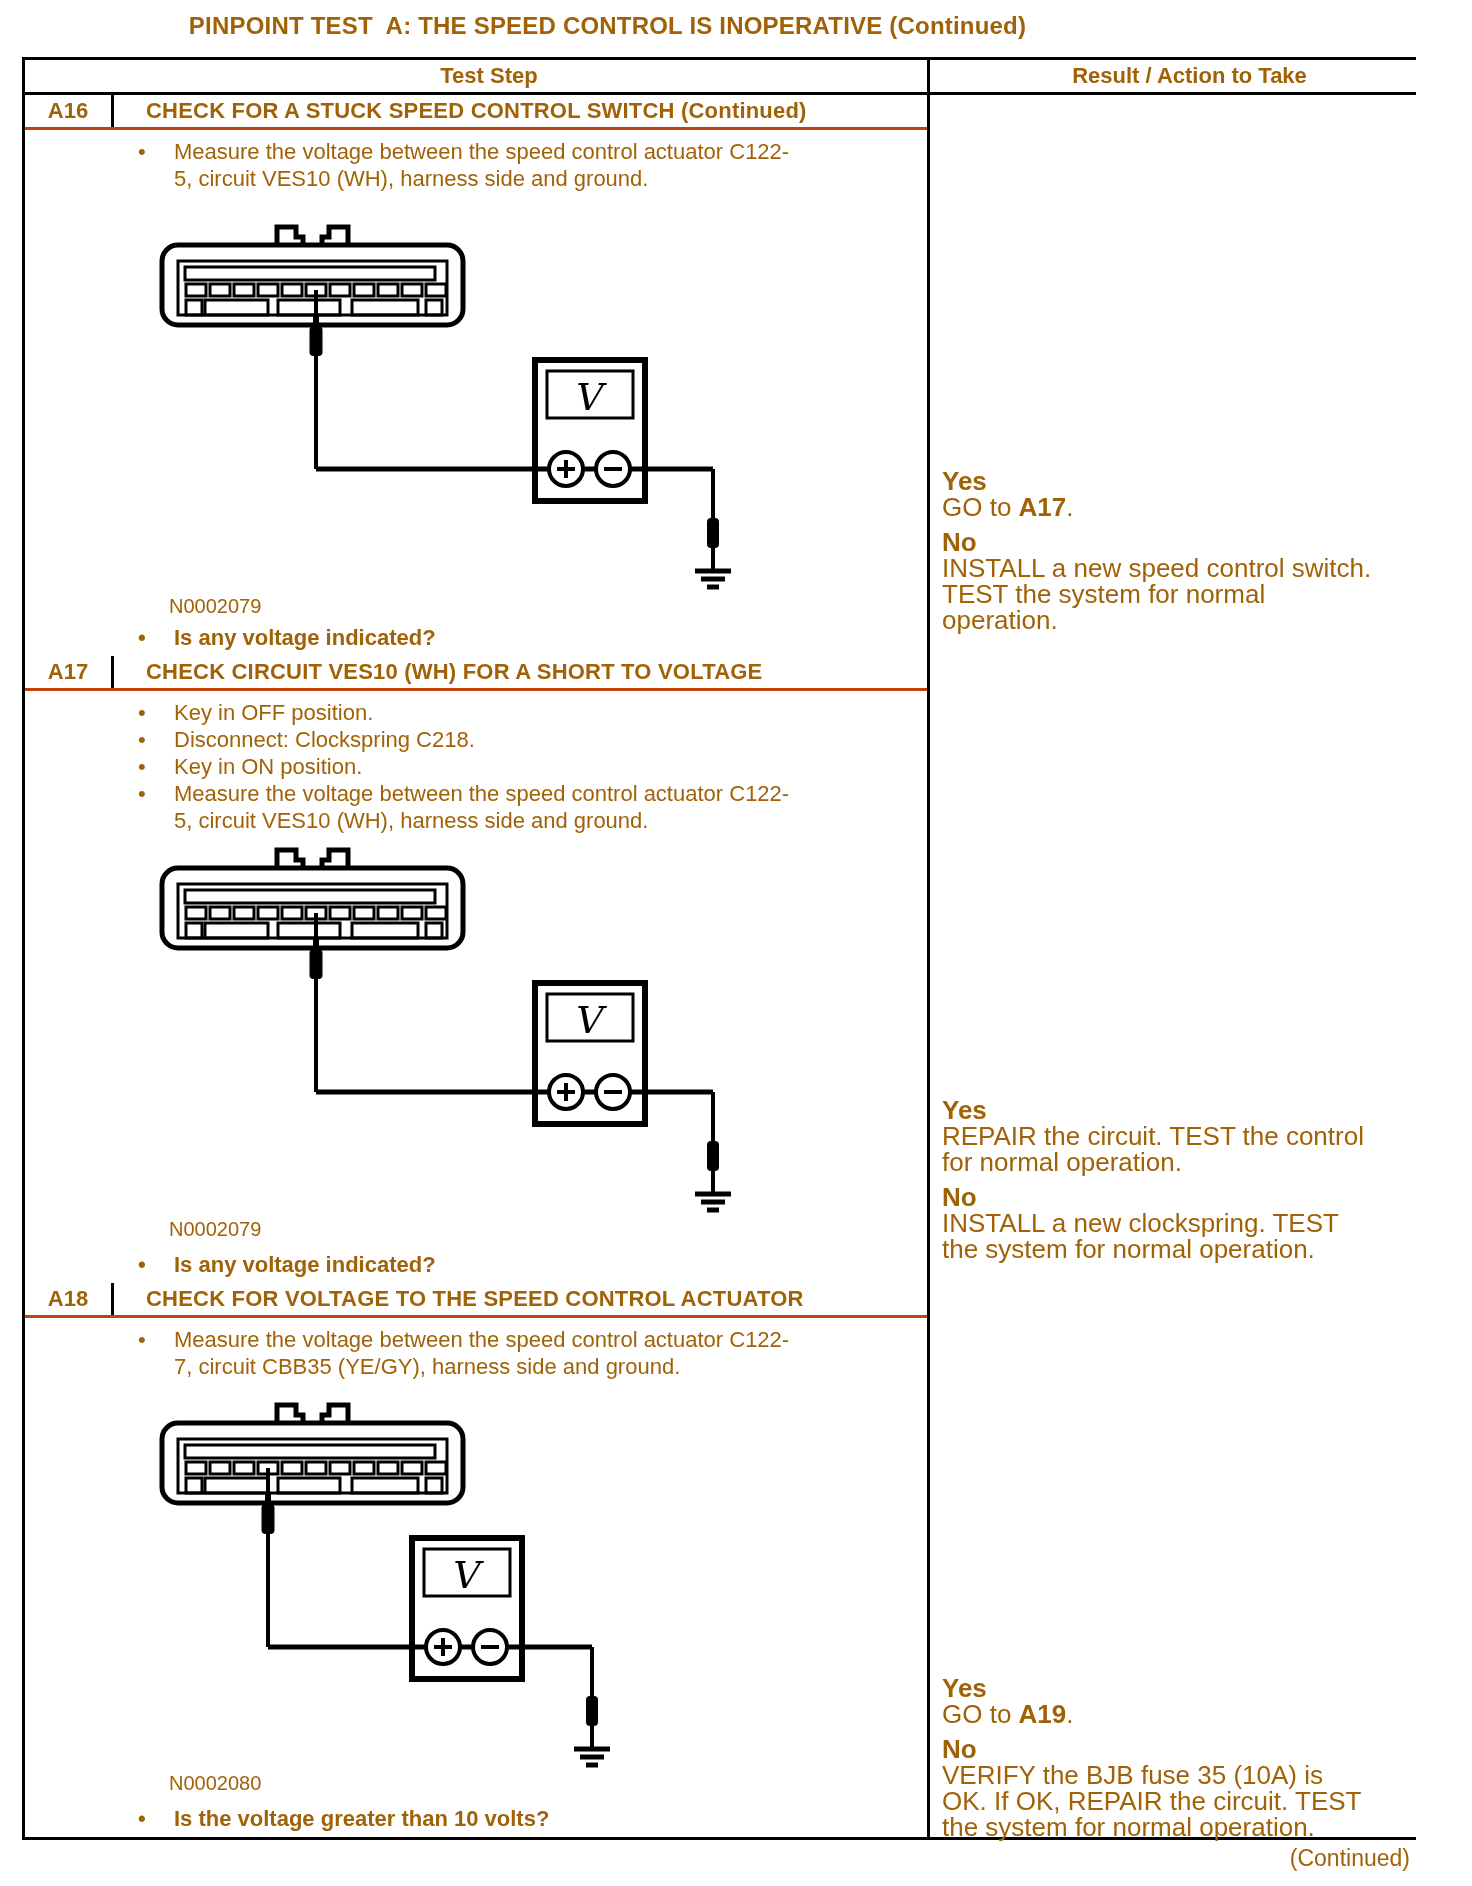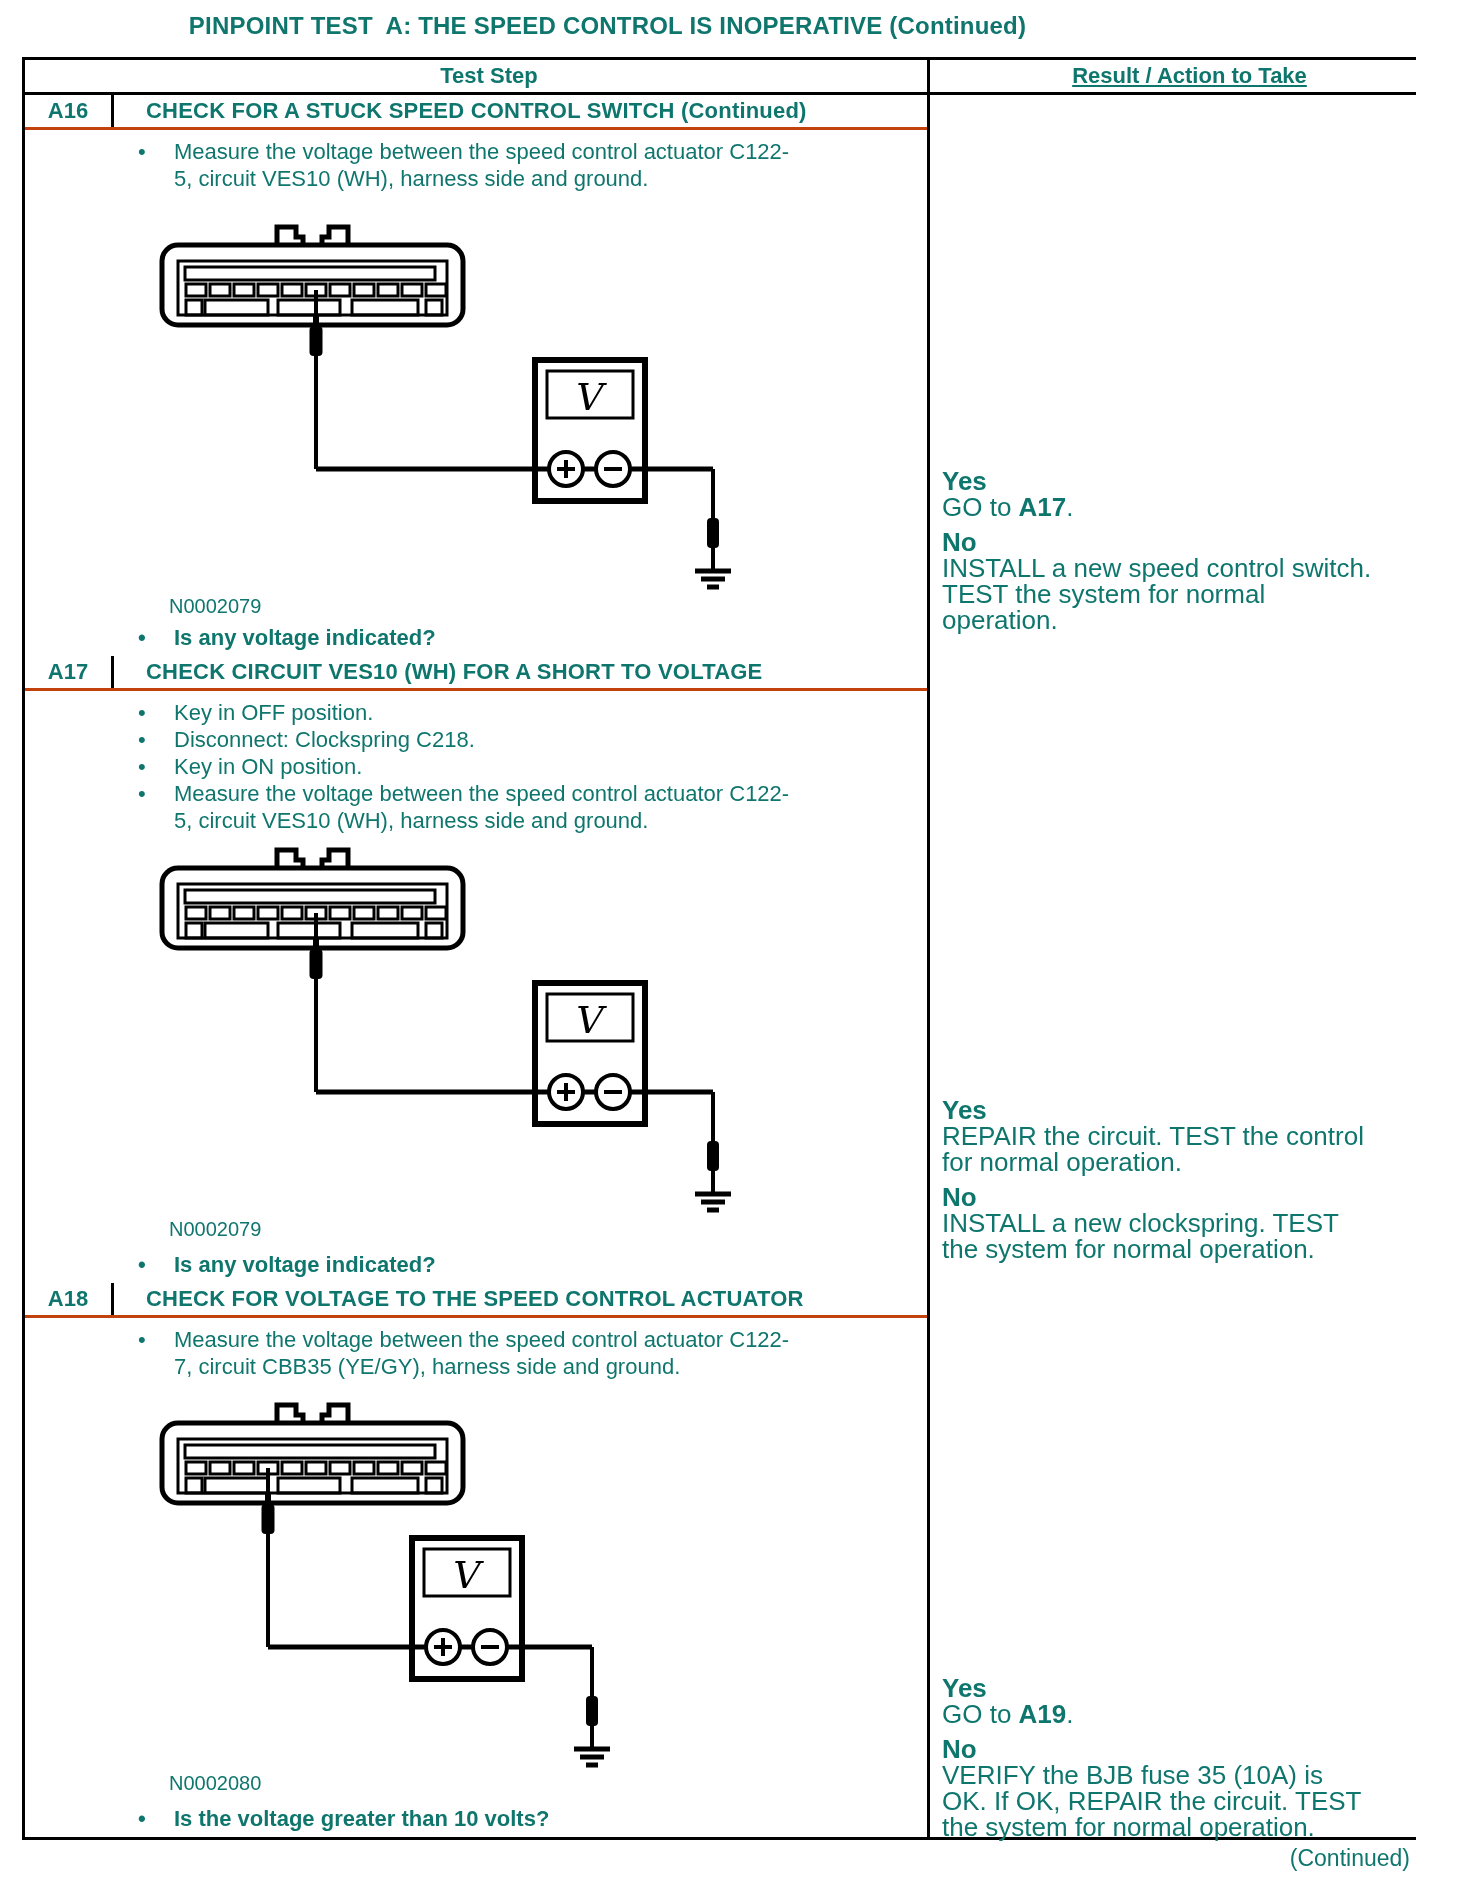--- a/index.html
+++ b/index.html
@@ -1,18 +1,18 @@
 <!DOCTYPE html>
 <html><head>
 <meta charset="utf-8">
 <style>
   html,body { margin:0; padding:0; background:#fff; }
   .page {
     position:relative; width:1416px; height:1886px;
-    background:#fff; color:#0f766e; overflow:hidden;
+    background:#fff; color:#a16207; overflow:hidden;
     font-family:"Liberation Sans","DejaVu Sans",sans-serif;
   }
   .title {
     position:absolute; top:12px; left:0; width:1215px;
     text-align:center; font-size:24px; font-weight:bold;
     white-space:pre-wrap; letter-spacing:0.2px;
   }
   .ptable {
     position:absolute; left:22px; top:57px; width:1430px; height:1783px;
     border:3px solid #000; box-sizing:border-box;
@@ -22,21 +22,21 @@
     border-bottom:3px solid #000; box-sizing:border-box;
   }
   .th-left {
     position:absolute; left:13px; top:0; width:902px; height:32px;
     display:flex; align-items:center; justify-content:center;
     font-weight:bold; font-size:22px;
   }
   .th-right {
     position:absolute; left:905px; top:0; right:0; height:32px;
     display:flex; align-items:center; justify-content:center;
-    font-weight:bold; font-size:22px;text-decoration:underline;
+    font-weight:bold; font-size:22px;
   }
   .vdiv { position:absolute; left:902px; top:0; bottom:0; width:3px; background:#000; }
   .section { position:absolute; left:0; right:0; }
   .sec0 { top:35px;   height:561px; }
   .sec1 { top:596px;  height:627px; }
   .sec2 { top:1223px; height:554px; }
   .sec-header {
     position:absolute; top:0; left:0; width:902px; height:35px;
     border-bottom:3px solid #c2410c; box-sizing:border-box; display:flex;
   }

